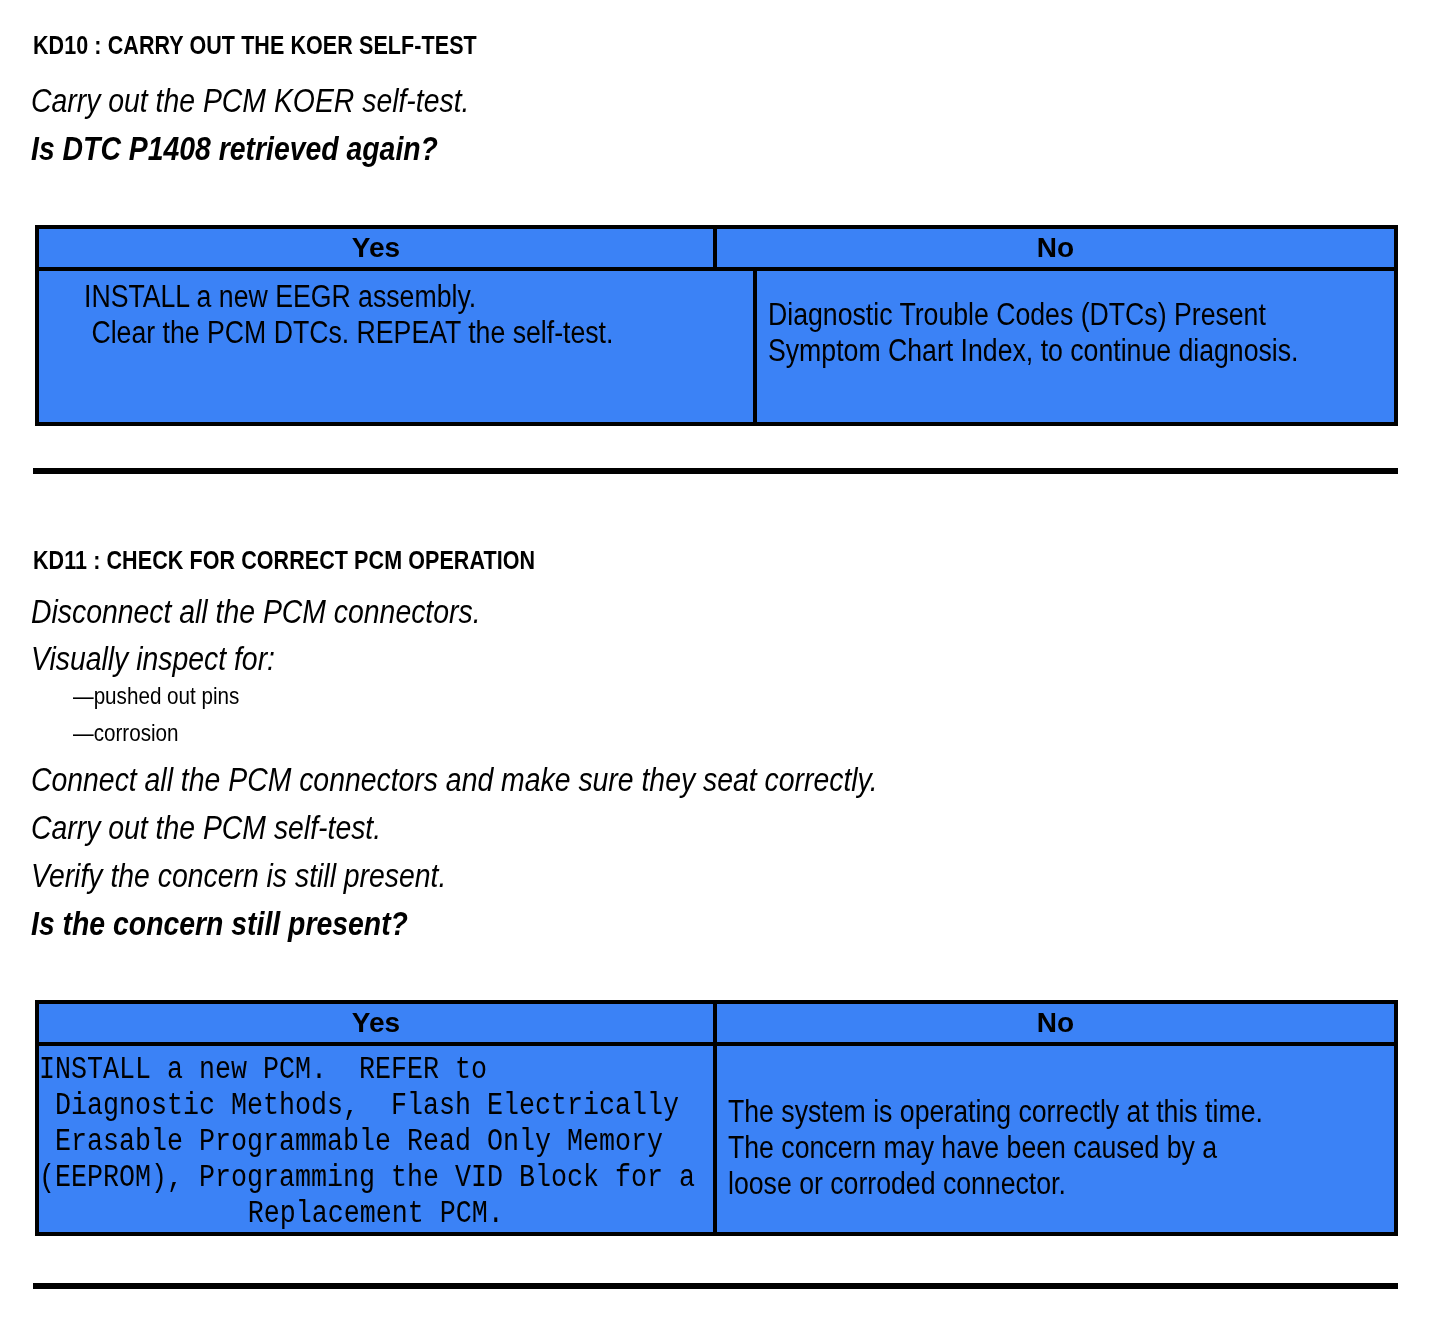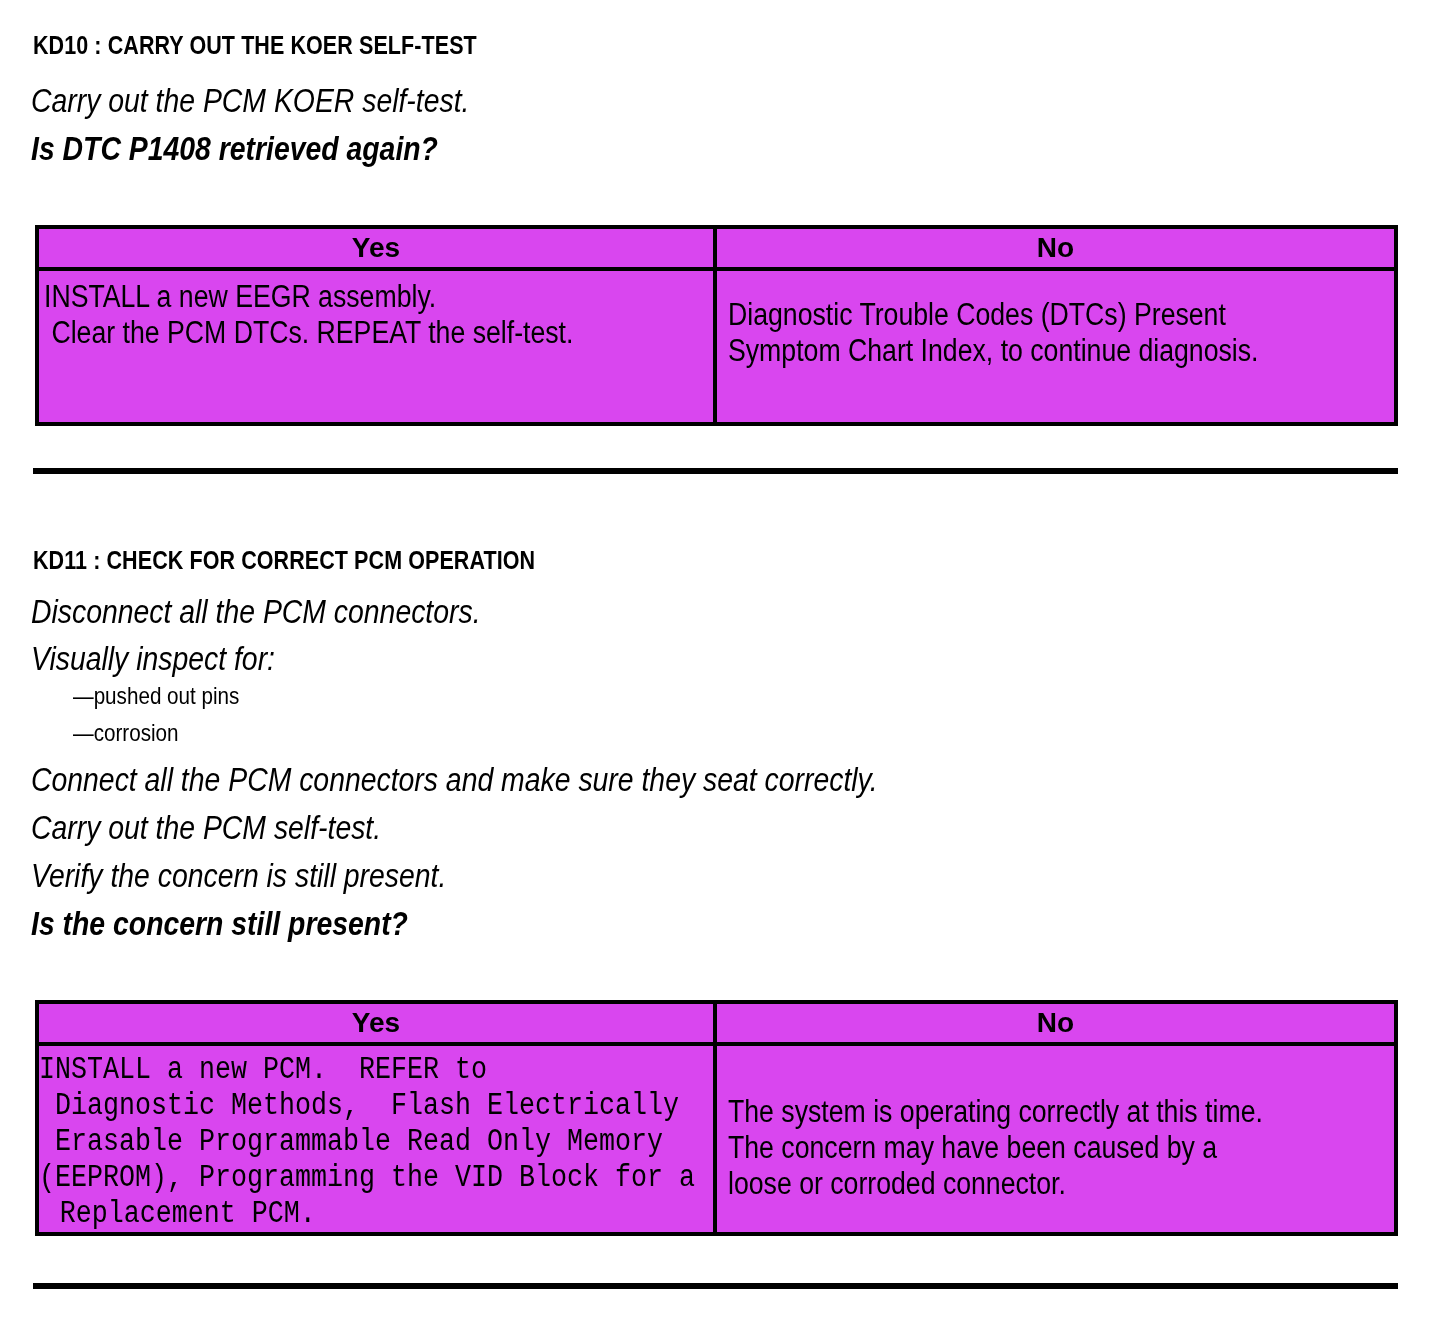--- a/index.html
+++ b/index.html
@@ -63,21 +63,21 @@
     line-height: 38px;
   }
 
   
   .dtable {
     position: absolute;
     left: 35px;
     width: 1363px;
     border: 4px solid #000000;
     box-sizing: border-box;
-    background: #d946ef;
+    background: #3b82f6;
   }
 
   .dtable .hdr-row {
     display: flex;
     height: 38px;
     border-bottom: 4px solid #000000;
   }
 
   .dtable .body-row {
     display: flex;
@@ -112,31 +112,31 @@
     padding: 0;
   }
 
   .cell-text .ln {
     display: block;
     white-space: pre;
   }
 
   
   #table-kd10 { top: 225px; }
-  #table-kd10 .body-row { height: 151px; }
+  #table-kd10 .body-row { height: 151px; padding-left: 40px; }
   #table-kd10 .cell-yes .cell-text { padding: 8px 0 0 5px; }
   #table-kd10 .cell-no  .cell-text { padding: 26px 0 0 11px; }
 
   
   #table-kd11 { top: 1000px; }
   #table-kd11 .body-row { height: 186px; }
   #table-kd11 .cell-yes .cell-text { padding: 6px 0 0 0; font-family: Liberation Mono, monospace; }
   #table-kd11 .cell-no  .cell-text { padding: 48px 0 0 11px; }
 
-  .ln.center { }
+  .ln.center { text-align: center; }
 
   .rule {
     position: absolute;
     left: 33px;
     width: 1365px;
     height: 6px;
     background: #000000;
   }
 </style>
 </head>

